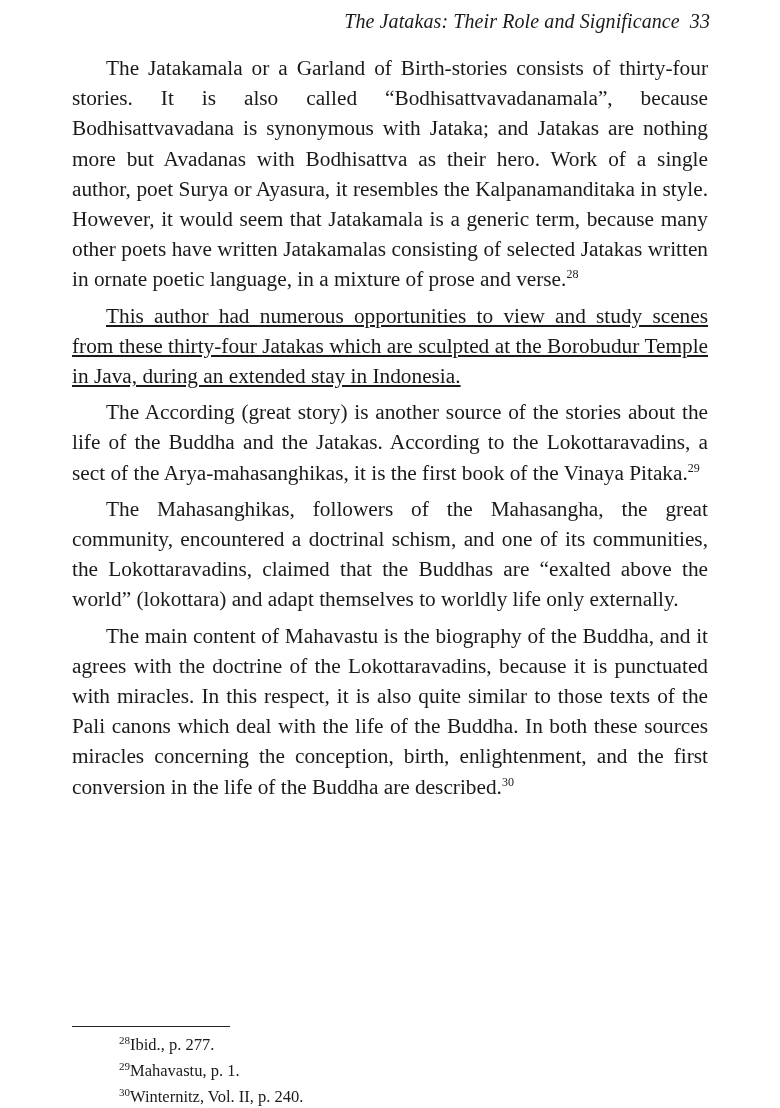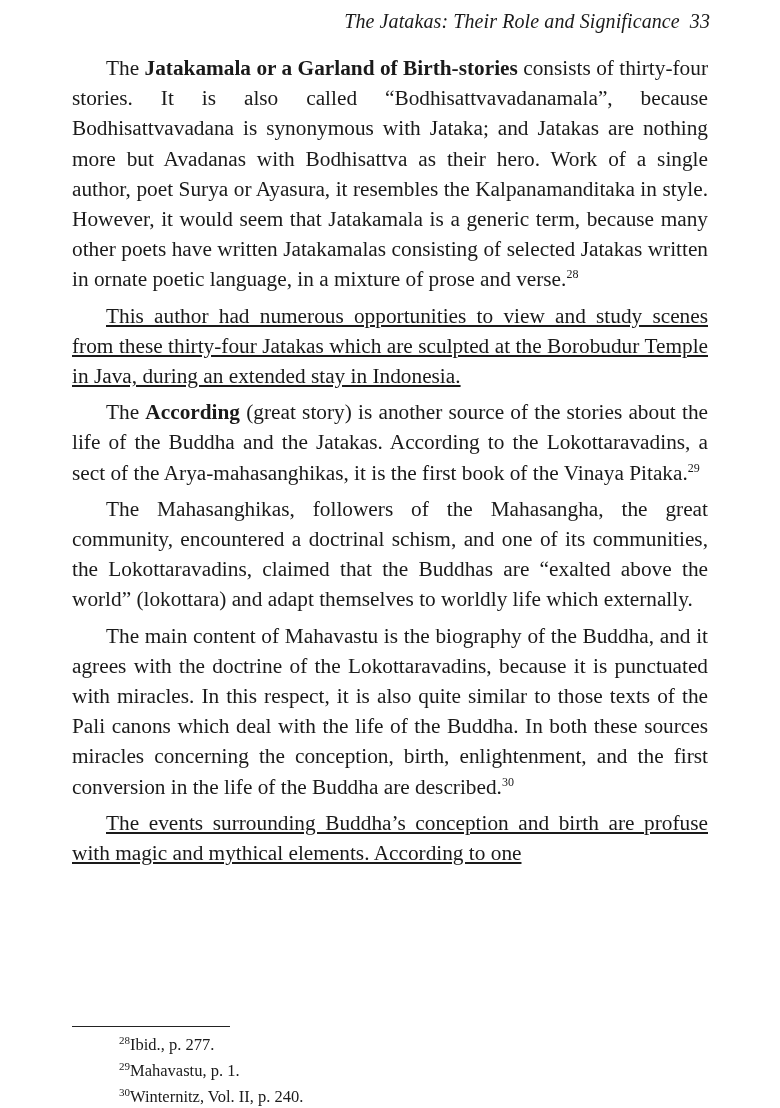--- a/index.html
+++ b/index.html
@@ -4,46 +4,45 @@
 <style>
   html, body { margin: 0; padding: 0; background: #ffffff; }
   body { width: 780px; height: 1108px; position: relative; overflow: hidden; }
   .page { position: absolute; left: 0; top: 8px; width: 780px; height: 1108px; color: #1a1a1a;
           font-family: "Liberation Serif", "DejaVu Serif", serif; }
   .header { position: absolute; top: 2px; right: 70px; font-style: italic; font-size: 20px; letter-spacing: 0.1px; }
   .header .pnum { margin-left: 10px; }
   .body { position: absolute; left: 72px; top: 45px; width: 636px; font-size: 21.3px; line-height: 30.2px; }
   .body p { margin: 0 0 6px 0; text-align: justify; text-indent: 34px; }
   .body p.ind2 { text-indent: 34px; text-decoration: underline; }
-  .body b { font-weight: bold; }
+  .body b { font-weight: normal; }
   sup { font-size: 12px; line-height: 0; vertical-align: 8px; }
   .rule { position: absolute; left: 72px; top: 1018px; width: 158px; height: 1px; background: #222; }
   .notes { position: absolute; left: 72px; top: 1024px; font-size: 16.5px; line-height: 26px; margin-left: 47px; }
   .notes div sup { font-size: 11px; vertical-align: 6px; }
 </style>
 </head>
 <body>
 
 <div class="page">
   <div class="header">
     <span>The Jatakas: Their Role and Significance</span><span class="pnum">33</span>
   </div>
 
   <div class="body">
     <p><span>The </span><b>Jatakamala or a Garland of Birth-stories</b><span> consists of thirty-four stories. It is also called “Bodhisattvavadanamala”, because Bodhisattvavadana is synonymous with Jataka; and Jatakas are nothing more but Avadanas with Bodhisattva as their hero. Work of a single author, poet Surya or Ayasura, it resembles the Kalpanamanditaka in style. However, it would seem that Jatakamala is a generic term, because many other poets have written Jatakamalas consisting of selected Jatakas written in ornate poetic language, in a mixture of prose and verse.</span><sup>28</sup></p>
 
     <p class="ind2"><span>This author had numerous opportunities to view and study scenes from these thirty-four Jatakas which are sculpted at the Borobudur Temple in Java, during an extended stay in Indonesia.</span></p>
 
     <p><span>The </span><b>According</b><span> (great story) is another source of the stories about the life of the Buddha and the Jatakas. According to the Lokottaravadins, a sect of the Arya-mahasanghikas, it is the first book of the Vinaya Pitaka.</span><sup>29</sup></p>
 
-    <p><span>The Mahasanghikas, followers of the Mahasangha, the great community, encountered a doctrinal schism, and one of its communities, the Lokottaravadins, claimed that the Buddhas are “exalted above the world” (lokottara) and adapt themselves to worldly life which externally.</span></p>
+    <p><span>The Mahasanghikas, followers of the Mahasangha, the great community, encountered a doctrinal schism, and one of its communities, the Lokottaravadins, claimed that the Buddhas are “exalted above the world” (lokottara) and adapt themselves to worldly life only externally.</span></p>
 
     <p><span>The main content of Mahavastu is the biography of the Buddha, and it agrees with the doctrine of the Lokottaravadins, because it is punctuated with miracles. In this respect, it is also quite similar to those texts of the Pali canons which deal with the life of the Buddha. In both these sources miracles concerning the conception, birth, enlightenment, and the first conversion in the life of the Buddha are described.</span><sup>30</sup></p>
 
-    <p class="ind2"><span>The events surrounding Buddha’s conception and birth are profuse with magic and mythical elements. According to one</span></p>
   </div>
 
   <div class="rule"></div>
 
   <div class="notes">
     <div><sup>28</sup><span>Ibid., p. 277.</span></div>
     <div><sup>29</sup><span>Mahavastu, p. 1.</span></div>
     <div><sup>30</sup><span>Winternitz, Vol. II, p. 240.</span></div>
   </div>
 </div>

